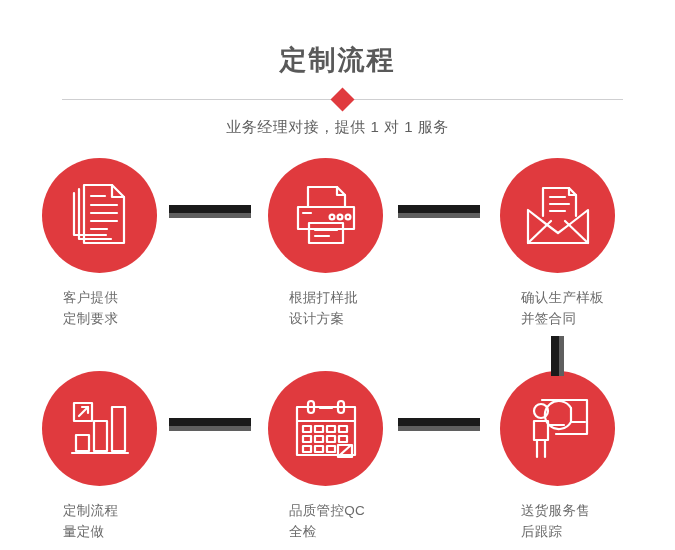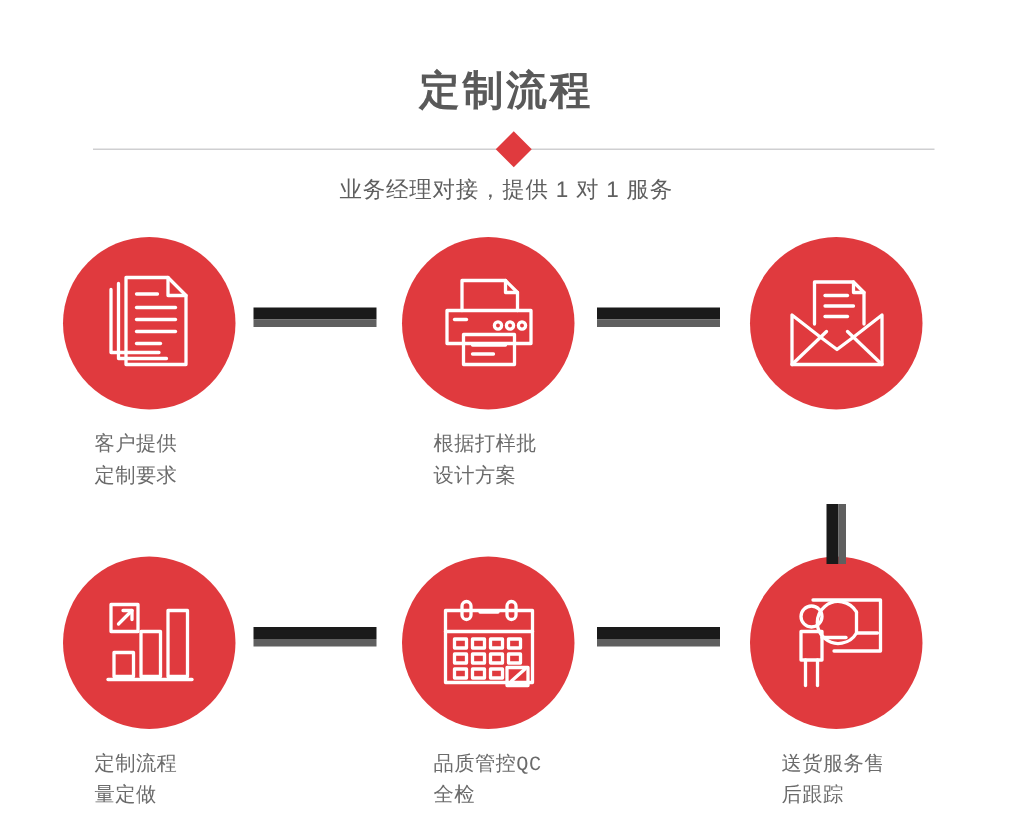--- a/index.html
+++ b/index.html
@@ -74,21 +74,20 @@
     line-height: 22px;
   }
 
   
   .flow {
     position: absolute;
     left: 0;
     top: 0;
     width: 675px;
     height: 550px;
-    font-family: Liberation Mono, monospace;
   }
 
   .node {
     position: absolute;
     width: 115px;
   }
   .circle {
     position: relative;
     width: 115px;
     height: 115px;
@@ -227,20 +226,22 @@
           <path d="M44 2 L44 9 L51 9"></path>
           <path d="M25 11 L40 11"></path>
           <path d="M25 18 L44 18"></path>
           <path d="M25 25 L40 25"></path>
           <path d="M3 24 L3 57 L63 57 L63 24 L45 38 L33 47 L21 38 Z"></path>
           <path d="M3 57 L26 35"></path>
           <path d="M63 57 L40 35"></path>
         </g>
       </svg>
     </div>
+    <div class="node-label">确认生产样板
+并签合同</div>
   </div>
 
   <div class="node r2 c1">
     <div class="circle">
       <svg width="62" height="60" viewBox="0 0 62 60">
         <g fill="none" stroke="#ffffff" stroke-width="2.2" stroke-linejoin="round" stroke-linecap="round">
           <path d="M3 54 L59 54"></path>
           <path d="M7 36 L20 36 L20 52 L7 52 Z"></path>
           <path d="M25 22 L38 22 L38 52 L25 52 Z"></path>
           <path d="M43 8 L56 8 L56 52 L43 52 Z"></path>

